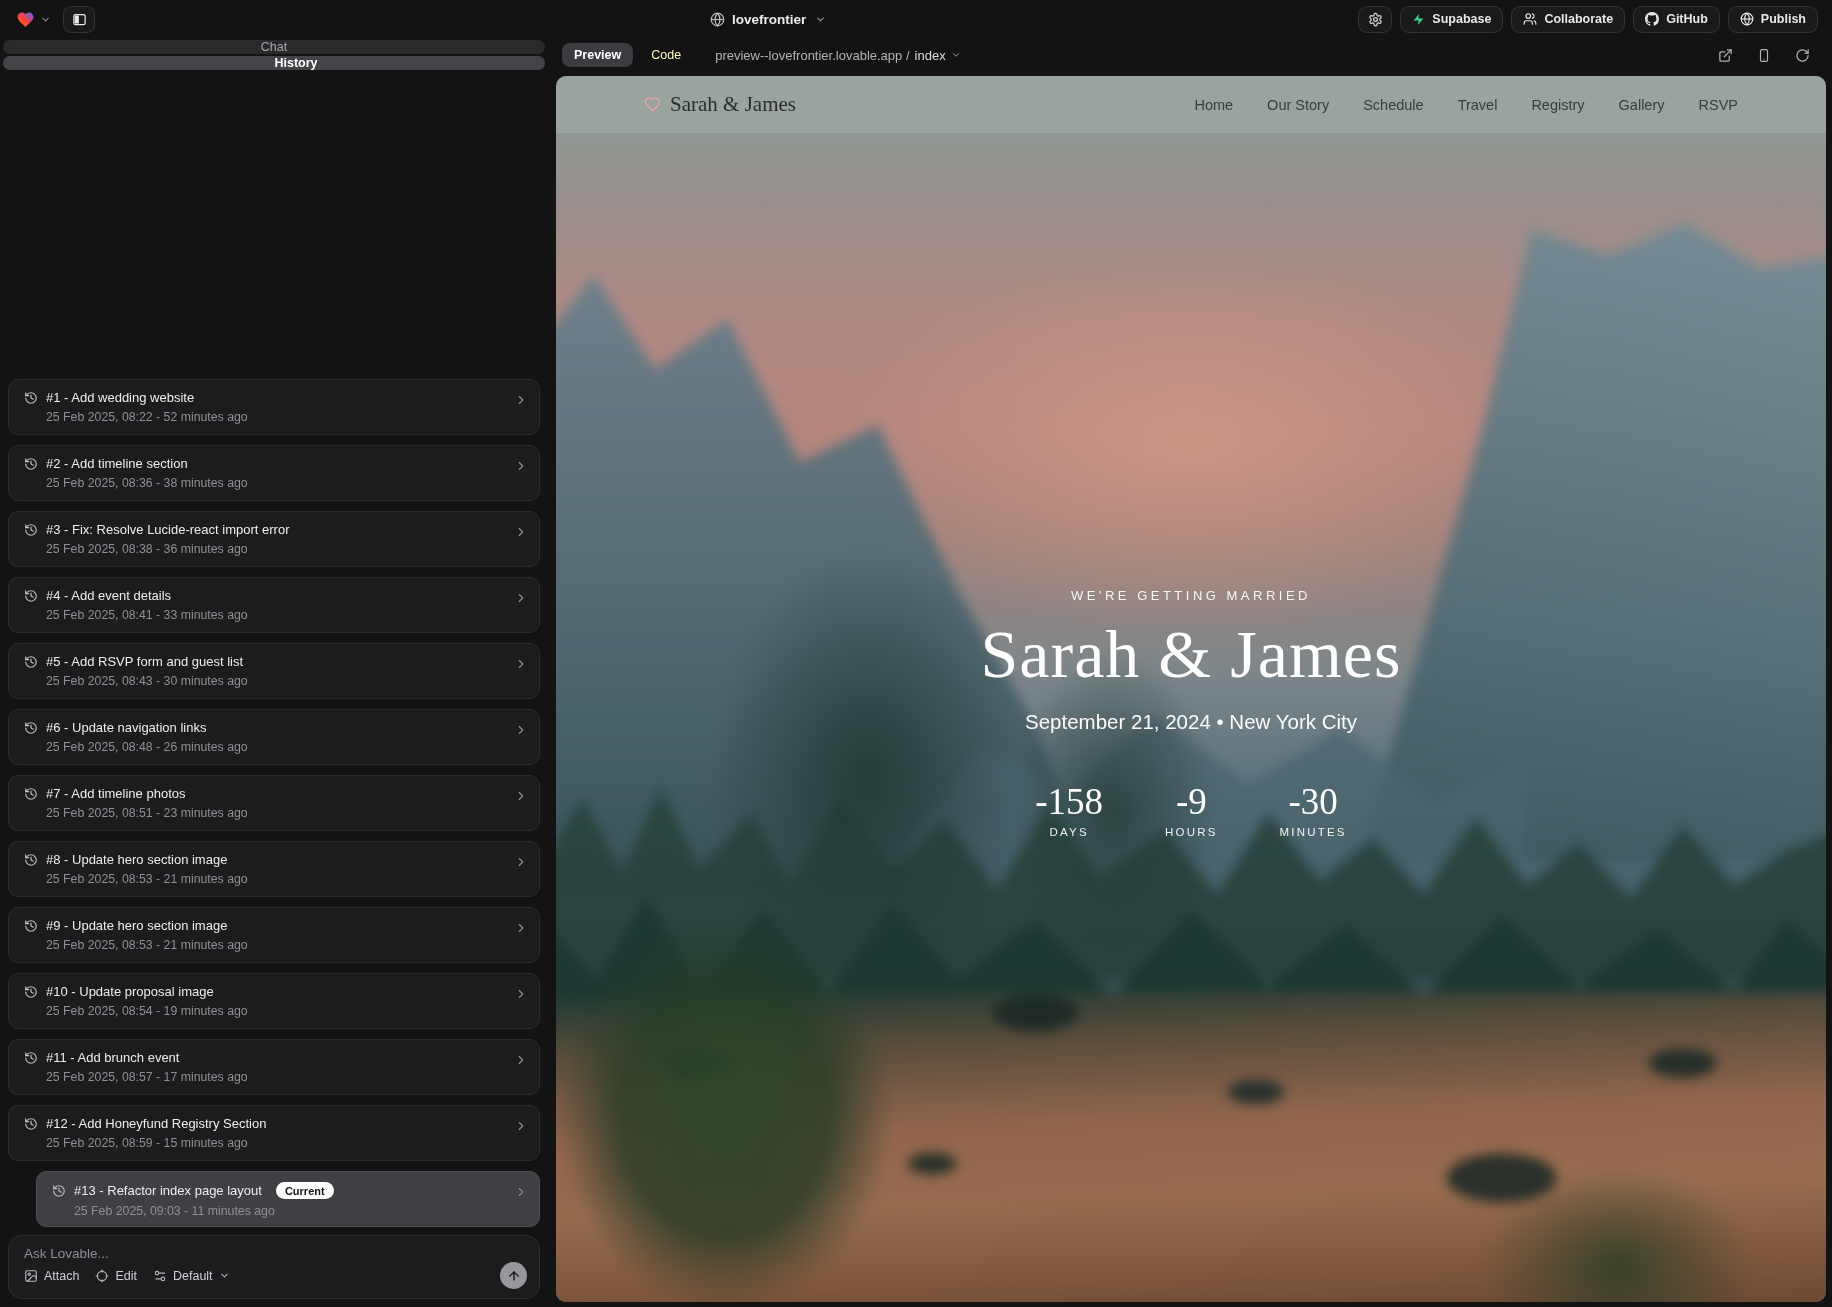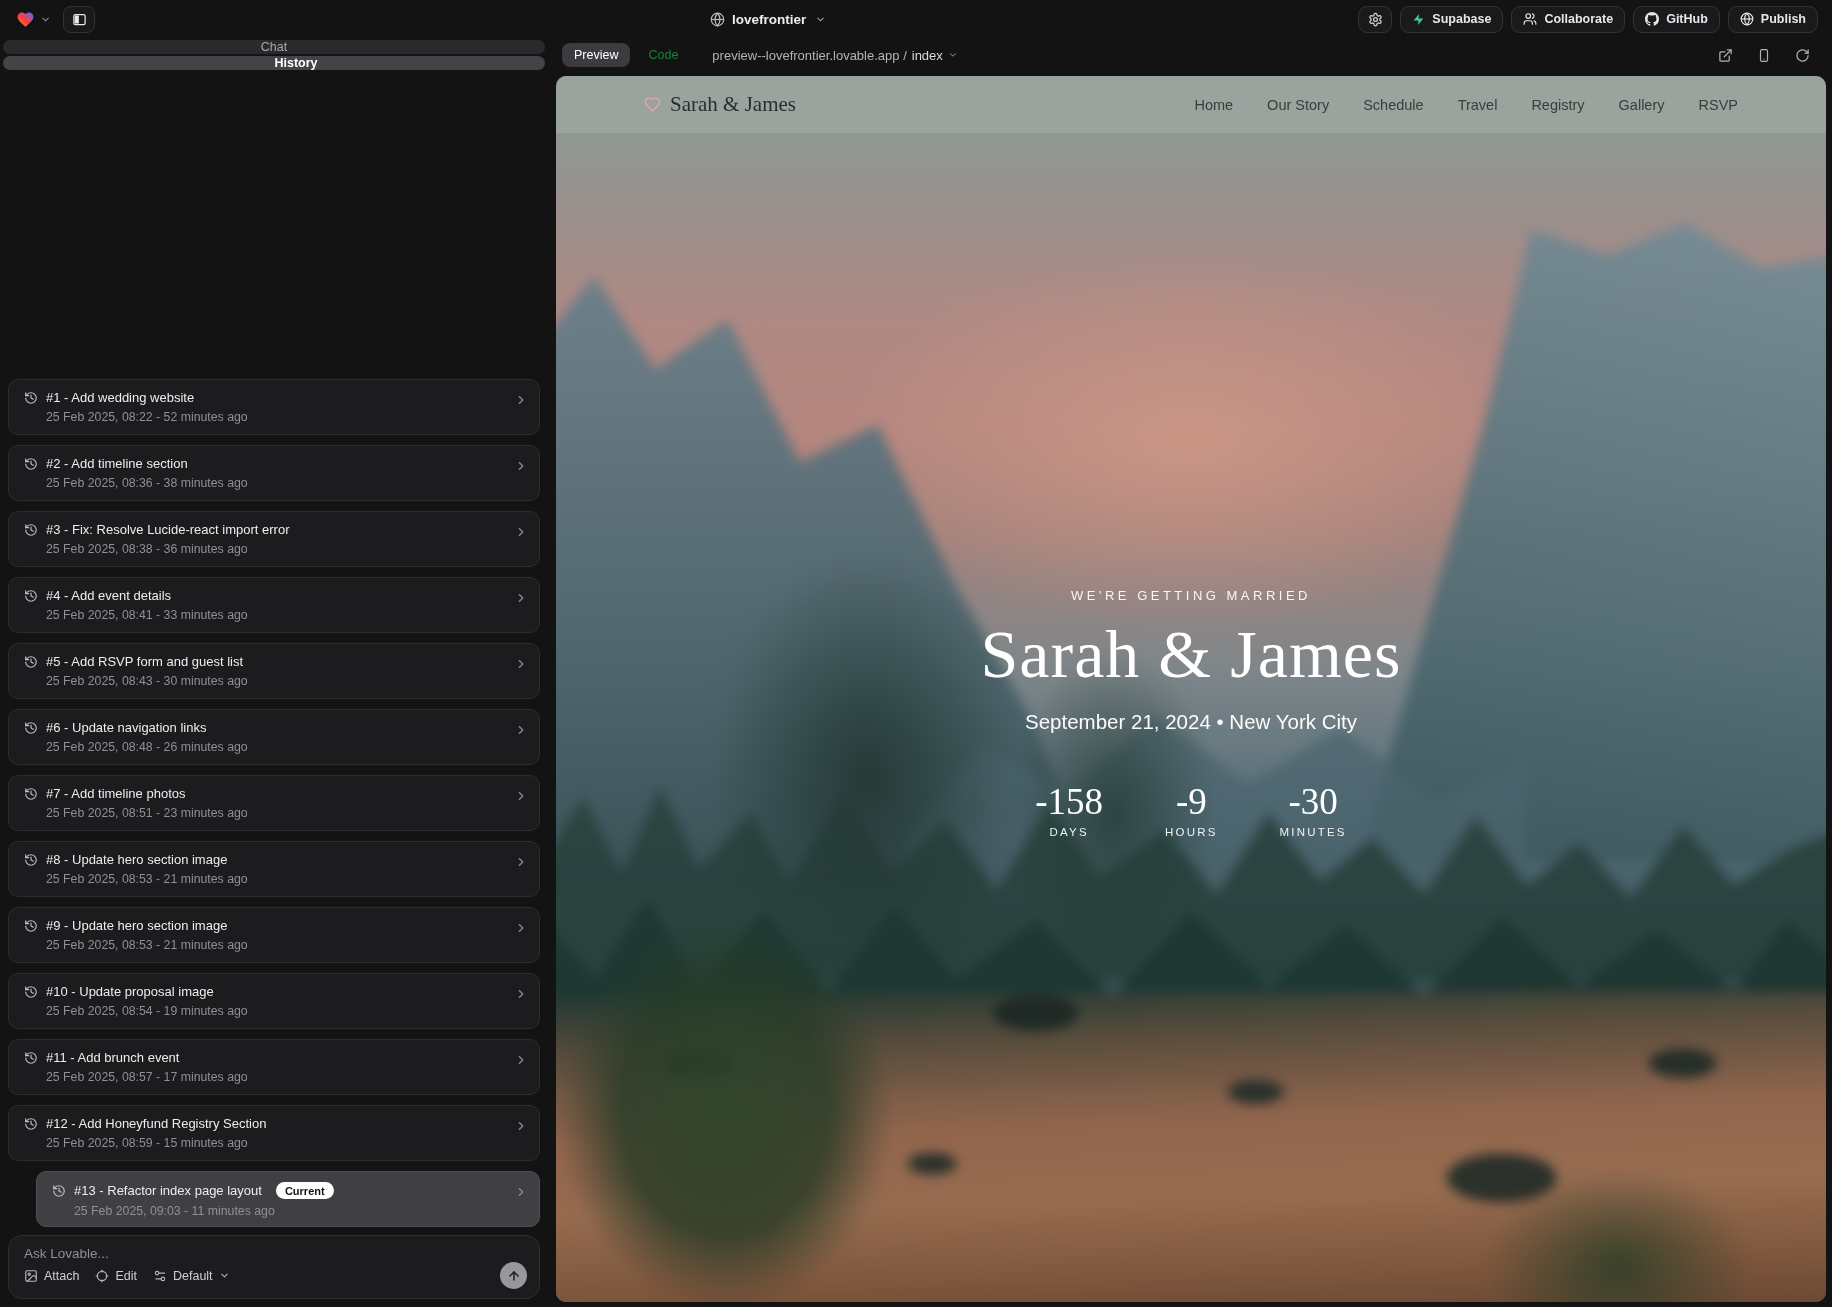--- a/index.html
+++ b/index.html
@@ -42,22 +42,22 @@
   .composer textarea { background:transparent; border:none; outline:none; resize:none; color:#e2e2e4; font-family:inherit; font-size:13.5px; height:20px; }
   .composer textarea::placeholder { color:#8f8f94; }
   .composer-row { display:flex; align-items:center; gap:16px; margin-top:auto; }
   .c-btn { display:flex; align-items:center; gap:6px; font-size:12.5px; color:#cfcfd3; cursor:pointer; }
   .c-btn svg { color:#b5b5b9; }
   .send-btn { margin-left:auto; width:27px; height:27px; border-radius:50%; background:#98989c; display:flex; align-items:center; justify-content:center; cursor:pointer; color:#202023; }
 
   
   .main { position:absolute; top:38px; left:548px; right:0; bottom:0; background:#131314; }
   .ptoolbar { height:34px; display:flex; align-items:center; padding:0 22px 0 14px; gap:6px; }
-  .ptab { font-size:12.5px; color:#15803d; padding:5px 12px; border-radius:8px; cursor:pointer; }
-  .ptab.active { background:#3b3b40; color:#ffffff; font-weight:400; }
+  .ptab { font-size:12.5px; color:#fef9c3; padding:5px 12px; border-radius:8px; cursor:pointer; }
+  .ptab.active { background:#3b3b40; color:#ffffff; font-weight:700; }
   .purl { display:flex; align-items:center; gap:5px; margin-left:16px; cursor:pointer; }
   .purl-host { font-size:13px; color:#b4b4b8; }
   .purl-page { font-size:13px; color:#dcdcde; }
   .purl .chev { color:#9a9a9e; }
   .ptools { margin-left:auto; display:flex; align-items:center; gap:24px; color:#b2b2b6; }
   .ptools > * { cursor:pointer; }
 
   
   .site { position:absolute; top:38px; left:8px; right:6px; bottom:5px; border-radius:10px; overflow:hidden; background:#44605f; }
   .site-header { position:relative; z-index:5; height:57px; background:#9aa39e; display:flex; align-items:center; padding:0 88px; }

